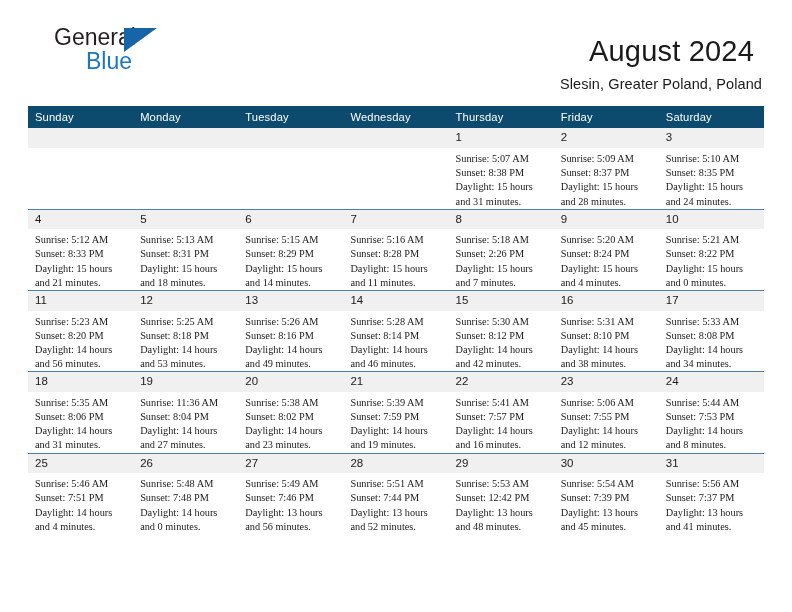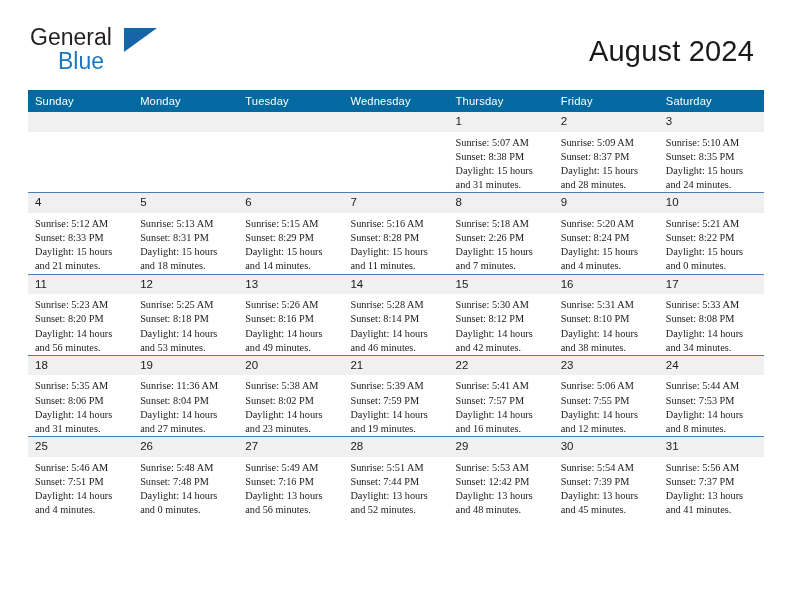--- a/index.html
+++ b/index.html
@@ -27,20 +27,21 @@
     justify-content: space-between;
     align-items: flex-start;
     padding: 26px 30px 0 30px;
     box-sizing: border-box;
   }
   .logo {
     position: relative;
     width: 130px;
     height: 50px;
     line-height: 1;
+    text-align: center;
   }
   .logo-general {
     font-size: 23px;
     color: #231f20;
     letter-spacing: 0px;
     display: block;
   }
   .logo-blue {
     font-size: 23px;
     color: #1b77c4;
@@ -77,21 +78,21 @@
   }
 
   
   .calendar {
     margin: 14px 28px 0 28px;
     width: 736px;
     border-collapse: collapse;
     table-layout: fixed;
   }
   .calendar th {
-    background: #0369a1;
+    background: #0c4a6e;
     color: #ffffff;
     font-size: 11.2px;
     font-weight: normal;
     text-align: left;
     padding: 5px 0 5px 7px;
     letter-spacing: 0.15px;
     height: 10px;
   }
   .week-row > td {
     vertical-align: top;
@@ -134,20 +135,21 @@
 <div class="page">
 
   <div class="top">
     <div class="logo">
       <span class="logo-general">General</span>
       <span class="logo-tri"></span>
       <span class="logo-blue">Blue</span>
     </div>
     <div class="titles">
       <div class="cal-title">August 2024</div>
+      <div class="cal-sub">Slesin, Greater Poland, Poland</div>
     </div>
   </div>
 
   <table class="calendar">
     <thead>
       <tr id="weekday-row">
           <th>Sunday</th>
           <th>Monday</th>
           <th>Tuesday</th>
           <th>Wednesday</th>
@@ -474,21 +476,21 @@
                 <div>Daylight: 14 hours</div>
                 <div>and 0 minutes.</div>
               </div>
             </div>
           </td>
           <td>
             <div class="daycell">
               <div class="daynum">27</div>
               <div class="details">
                 <div>Sunrise: 5:49 AM</div>
-                <div>Sunset: 7:16 PM</div>
+                <div>Sunset: 7:46 PM</div>
                 <div>Daylight: 13 hours</div>
                 <div>and 56 minutes.</div>
               </div>
             </div>
           </td>
           <td>
             <div class="daycell">
               <div class="daynum">28</div>
               <div class="details">
                 <div>Sunrise: 5:51 AM</div>

